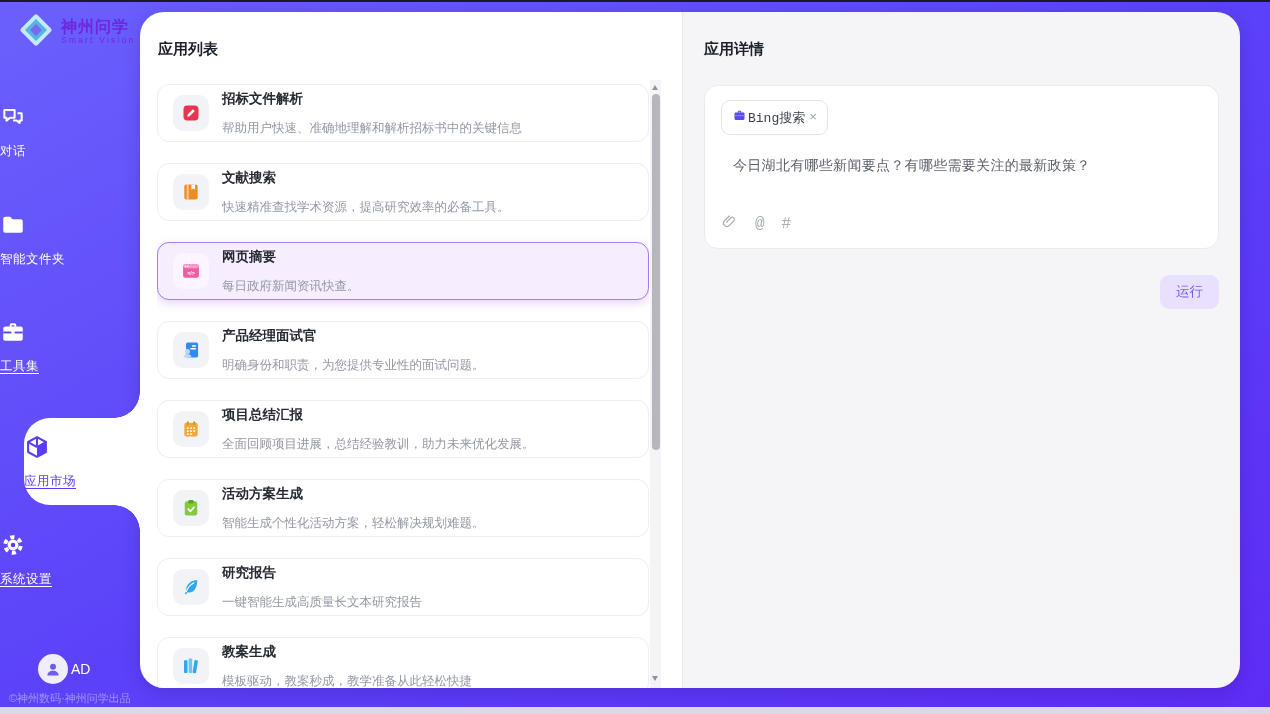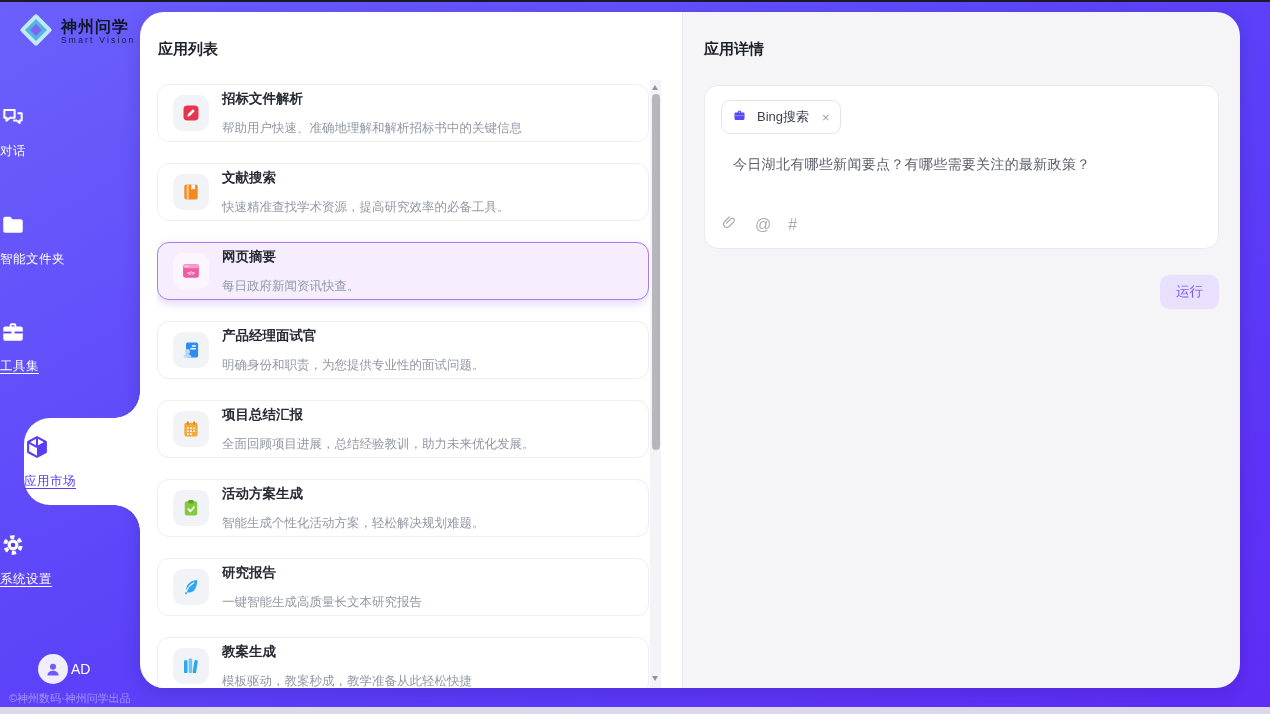--- a/index.html
+++ b/index.html
@@ -4,21 +4,21 @@
 <style>
   html,body{margin:0;padding:0;}
   body{width:1270px;height:714px;overflow:hidden;font-family:"Liberation Sans","DejaVu Sans",sans-serif;background:#fbfbfd;}
   .stage{position:relative;width:1270px;height:714px;}
   .top-line{position:absolute;top:0;left:0;right:0;height:2px;background:#1a1a27;z-index:6;}
   .bottom-strip{position:absolute;bottom:0;left:0;right:0;height:7px;background:#dbd9e8;z-index:6;}
   .frame{position:absolute;left:0;right:0;top:2px;bottom:7px;background:linear-gradient(150deg,#6b60fc 0%,#5b42f9 50%,#5e2cf6 100%);}
 
   
   .sidebar{position:absolute;left:0;top:0;bottom:0;width:140px;z-index:3;}
-  .logo{position:absolute;top:12px;left:18px;display:flex;align-items:center;gap:7px;color:#0f172a;}
+  .logo{position:absolute;top:12px;left:18px;display:flex;align-items:center;gap:7px;color:#6d28d9;}
   .logo-text{display:flex;flex-direction:column;line-height:1.15;}
   .logo-name{font-size:16px;font-weight:700;letter-spacing:1px;}
   .logo-sub{font-size:8.5px;letter-spacing:2.2px;opacity:.95;}
   .side-nav{position:absolute;left:0;top:0;width:140px;height:100%;}
   .side-item{position:absolute;left:0;width:140px;display:flex;flex-direction:column;align-items:flex-start;gap:9px;color:#fff;cursor:pointer;}
   .side-item:nth-of-type(1){top:104px;}
   .side-item:nth-of-type(2){top:212px;}
   .side-item:nth-of-type(3){top:319px;}
   .side-item:nth-of-type(4){top:418px;}
   .side-item:nth-of-type(5){top:532px;}
@@ -30,21 +30,21 @@
     background:radial-gradient(circle at 0 0, rgba(0,0,0,0) 25.5px, #fff 26px);}
   .side-item.active::after{content:"";position:absolute;right:0;bottom:-26px;width:26px;height:26px;
     background:radial-gradient(circle at 0 100%, rgba(0,0,0,0) 25.5px, #fff 26px);}
   .user{position:absolute;bottom:30px;left:38px;display:flex;align-items:center;gap:3px;color:#fff;font-size:14px;}
   .avatar{width:30px;height:30px;border-radius:50%;background:#f2edfb;display:flex;align-items:center;justify-content:center;}
   .side-footer{position:absolute;bottom:8px;left:9px;font-size:11px;color:rgba(255,255,255,.42);white-space:nowrap;}
 
   
   .content{position:absolute;left:140px;top:12px;right:30px;bottom:26px;display:flex;border-radius:24px;overflow:hidden;z-index:2;box-shadow:0 4px 18px rgba(30,10,90,.18);}
   .list-panel{width:542px;flex:none;background:#fff;position:relative;}
-  .detail-panel{flex:1;background:#f5f5f8;border-left:1px solid #e7e7ee;position:relative;padding:0 21px;box-sizing:border-box;}
+  .detail-panel{flex:1;background:#f5f5f8;border-left:1px solid #e7e7ee;position:relative;padding:0 21px;box-sizing:border-box;font-family:Liberation Mono, monospace;}
   .panel-title{font-size:15px;font-weight:700;color:#1d212a;}
   .list-panel .panel-title{position:absolute;top:28px;left:18px;}
   .detail-panel .panel-title{margin-top:28px;}
 
   .cards{position:absolute;top:72px;left:17px;width:492px;bottom:0;overflow:hidden;display:flex;flex-direction:column;gap:21px;}
   .card{flex:none;height:58px;box-sizing:border-box;display:flex;align-items:center;gap:13px;padding:0 15px;background:#fff;border:1px solid #ededf2;border-radius:12px;cursor:pointer;}
   .card.selected{background:#f6eefe;border:1.5px solid #a87bf2;box-shadow:0 3px 10px rgba(140,80,235,.25);}
   .tile{width:36px;height:36px;border-radius:10px;background:#f1f3f7;display:flex;align-items:center;justify-content:center;flex:none;}
   .card.selected .tile{background:#fdf5fe;}
   .card-text{display:flex;flex-direction:column;gap:12px;min-width:0;}
@@ -52,21 +52,21 @@
   .card-desc{font-size:12.5px;color:#9298a4;white-space:nowrap;}
 
   .scrollbar{position:absolute;top:68px;right:21px;bottom:0;width:11px;background:#f4f4f6;}
   .sb-thumb{position:absolute;top:14px;left:1.5px;width:8px;height:356px;background:#b6b6bd;border-radius:4px;cursor:pointer;}
   .sb-up,.sb-down{position:absolute;left:2px;width:0;height:0;border-left:3.5px solid transparent;border-right:3.5px solid transparent;cursor:pointer;}
   .sb-up{top:5px;border-bottom:5px solid #8f939c;}
   .sb-down{bottom:7px;border-top:5px solid #8f939c;}
 
   
   .compose{margin-top:26px;background:#fff;border:1px solid #eaeaf1;border-radius:14px;padding:14px 16px;height:164px;box-sizing:border-box;position:relative;cursor:text;}
-  .chip{display:inline-flex;align-items:center;gap:10px;border:1px solid #e3e4eb;border-radius:9px;padding:7px 10px;background:#fff;font-size:13px;color:#3c414c;cursor:default;}
+  .chip{display:inline-flex;align-items:center;gap:1px;border:1px solid #e3e4eb;border-radius:9px;padding:7px 10px;background:#fff;font-size:13px;color:#3c414c;cursor:default;}
   .chip-x{color:#9aa0aa;font-size:13px;margin-left:3px;cursor:pointer;}
   .prompt{margin-top:22px;font-size:14px;color:#5a5f6a;letter-spacing:.3px;margin-left:12px;}
   .compose-icons{position:absolute;left:16px;bottom:13px;display:flex;gap:17px;align-items:center;color:#a9adb7;}
   .ci-char{font-size:16px;line-height:16px;cursor:pointer;}
   .run-row{margin-top:26px;text-align:right;}
   .run-btn{display:inline-block;background:#e8e0fc;color:#7c57f8;font-size:13.5px;padding:8px 16px;border-radius:9px;border:none;cursor:pointer;font-family:inherit;}
 </style>
 </head>
 <body>
 

